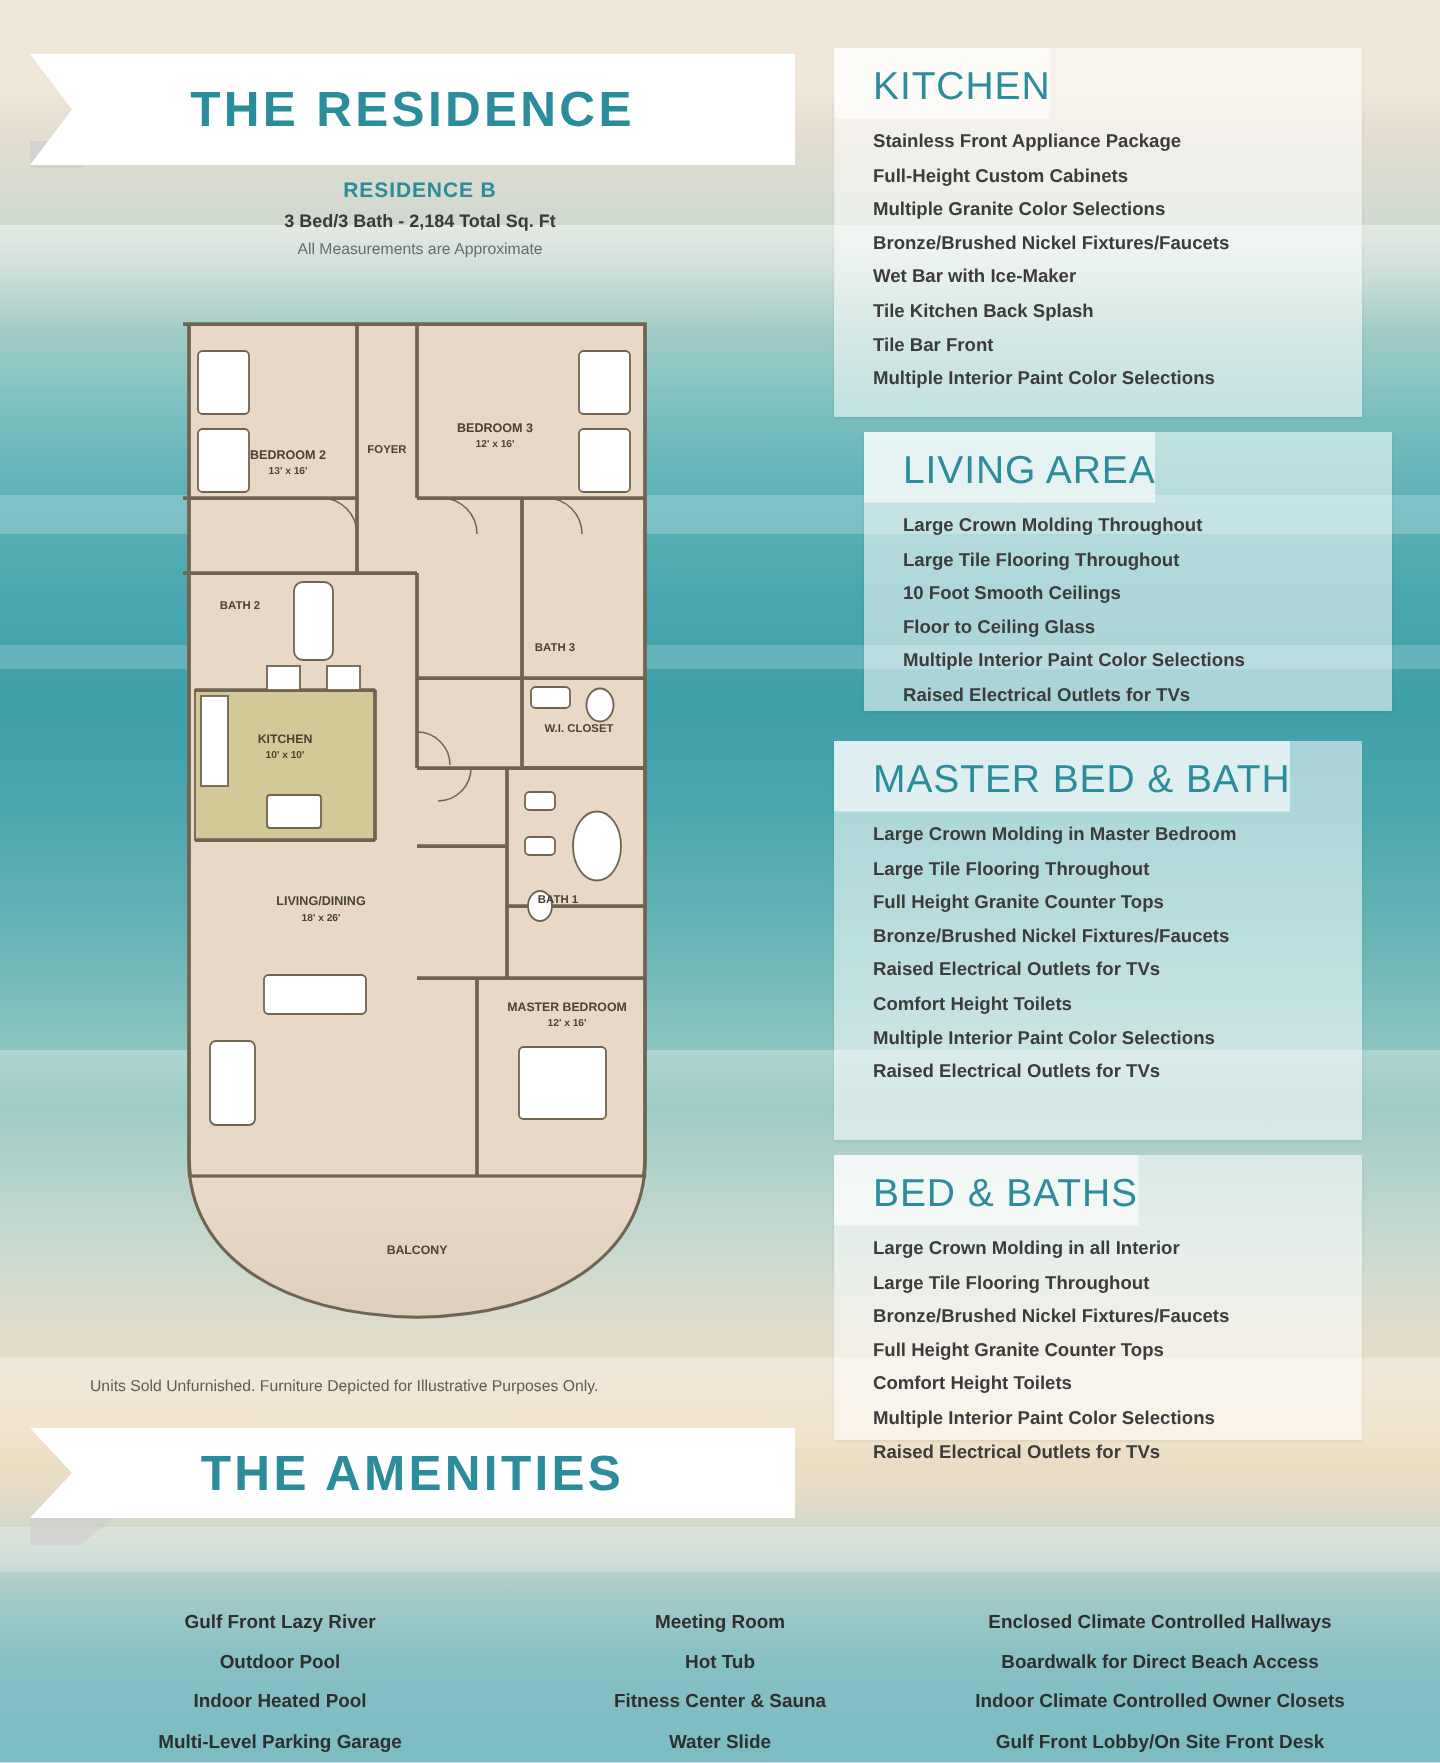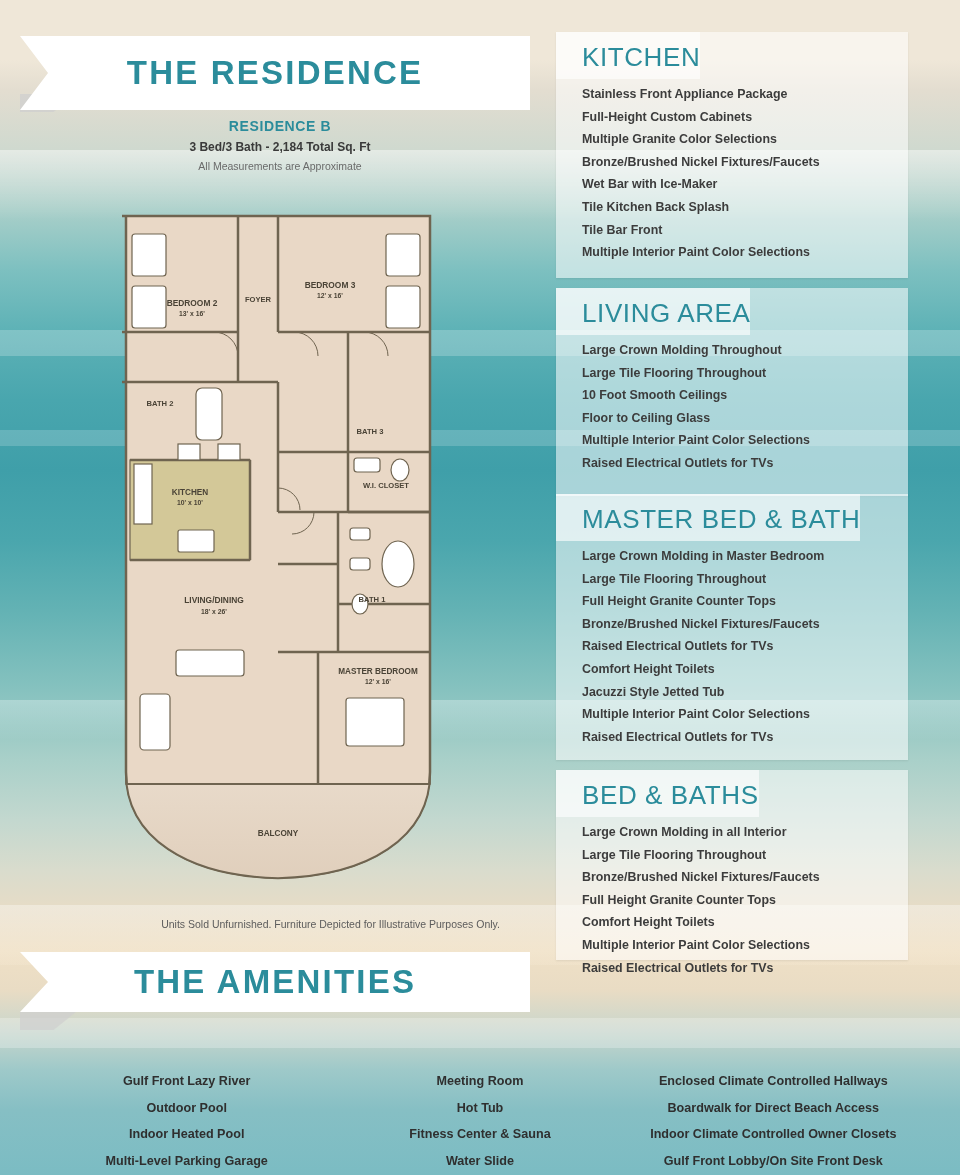--- a/index.html
+++ b/index.html
@@ -55,31 +55,31 @@
     clip-path:polygon(0 0,100% 0,60% 100%,0 100%);opacity:.7;}
 
   
   #residence-info{position:absolute;left:60px;top:118px;width:440px;text-align:center;}
   #residence-info .rb{color:#2b8c9b;font-weight:bold;font-size:14px;letter-spacing:.6px;}
   #residence-info .line{color:#3a3a3a;font-weight:bold;font-size:12px;margin-top:6px;}
   #residence-info .note{color:#6a6a6a;font-size:10.5px;margin-top:6px;}
 
   
   #floorplan{position:absolute;left:118px;top:212px;width:320px;height:672px;}
-  #fp-note{position:absolute;left:60px;top:918px;width:440px;text-align:right;color:#5c5c5c;font-size:10.5px;}
+  #fp-note{position:absolute;left:60px;top:918px;width:440px;text-align:left;color:#5c5c5c;font-size:10.5px;}
 
   
   .panel{position:absolute;left:556px;width:352px;background:rgba(255,255,255,.55);
     box-shadow:0 1px 2px rgba(0,0,0,.08);}
   .panel h2{margin:0;padding:10px 0 6px 26px;font-size:26px;font-weight:normal;color:#2b8c9b;
     letter-spacing:.6px;display:inline-block;background:rgba(255,255,255,.62);}
   .panel ul{margin:0;padding:4px 0 14px 26px;list-style:none;}
   .panel li{color:#3c3c3c;font-size:12.4px;line-height:22.6px;font-weight:bold;}
   #panel-kitchen{top:32px;height:246px;}
-  #panel-living{top:288px;height:208px;}
+  #panel-living{top:288px;height:186px;margin-left:20px;}
   #panel-master{top:494px;height:266px;}
   #panel-bed{top:770px;height:190px;}
 
   
   #amenities{position:absolute;left:40px;top:1030px;width:880px;display:flex;}
   #amenities .col{flex:1;text-align:center;margin-top:38px;}
   #amenities .item{color:#2f2f2f;font-size:12.6px;font-weight:bold;line-height:26.5px;}
 
   
   .fp-room{font-family:"Liberation Sans",sans-serif;font-weight:bold;fill:#4a4336;}
@@ -234,21 +234,20 @@
 
 <div class="panel" id="panel-master">
   <h2>MASTER BED &amp; BATH</h2>
   <ul>
     <li>Large Crown Molding in Master Bedroom</li>
     <li>Large Tile Flooring Throughout</li>
     <li>Full Height Granite Counter Tops</li>
     <li>Bronze/Brushed Nickel Fixtures/Faucets</li>
     <li>Raised Electrical Outlets for TVs</li>
     <li>Comfort Height Toilets</li>
-    <li>Jacuzzi Style Jetted Tub</li>
     <li>Multiple Interior Paint Color Selections</li>
     <li>Raised Electrical Outlets for TVs</li>
   </ul>
 </div>
 
 <div class="panel" id="panel-bed">
   <h2>BED &amp; BATHS</h2>
   <ul>
     <li>Large Crown Molding in all Interior</li>
     <li>Large Tile Flooring Throughout</li>

